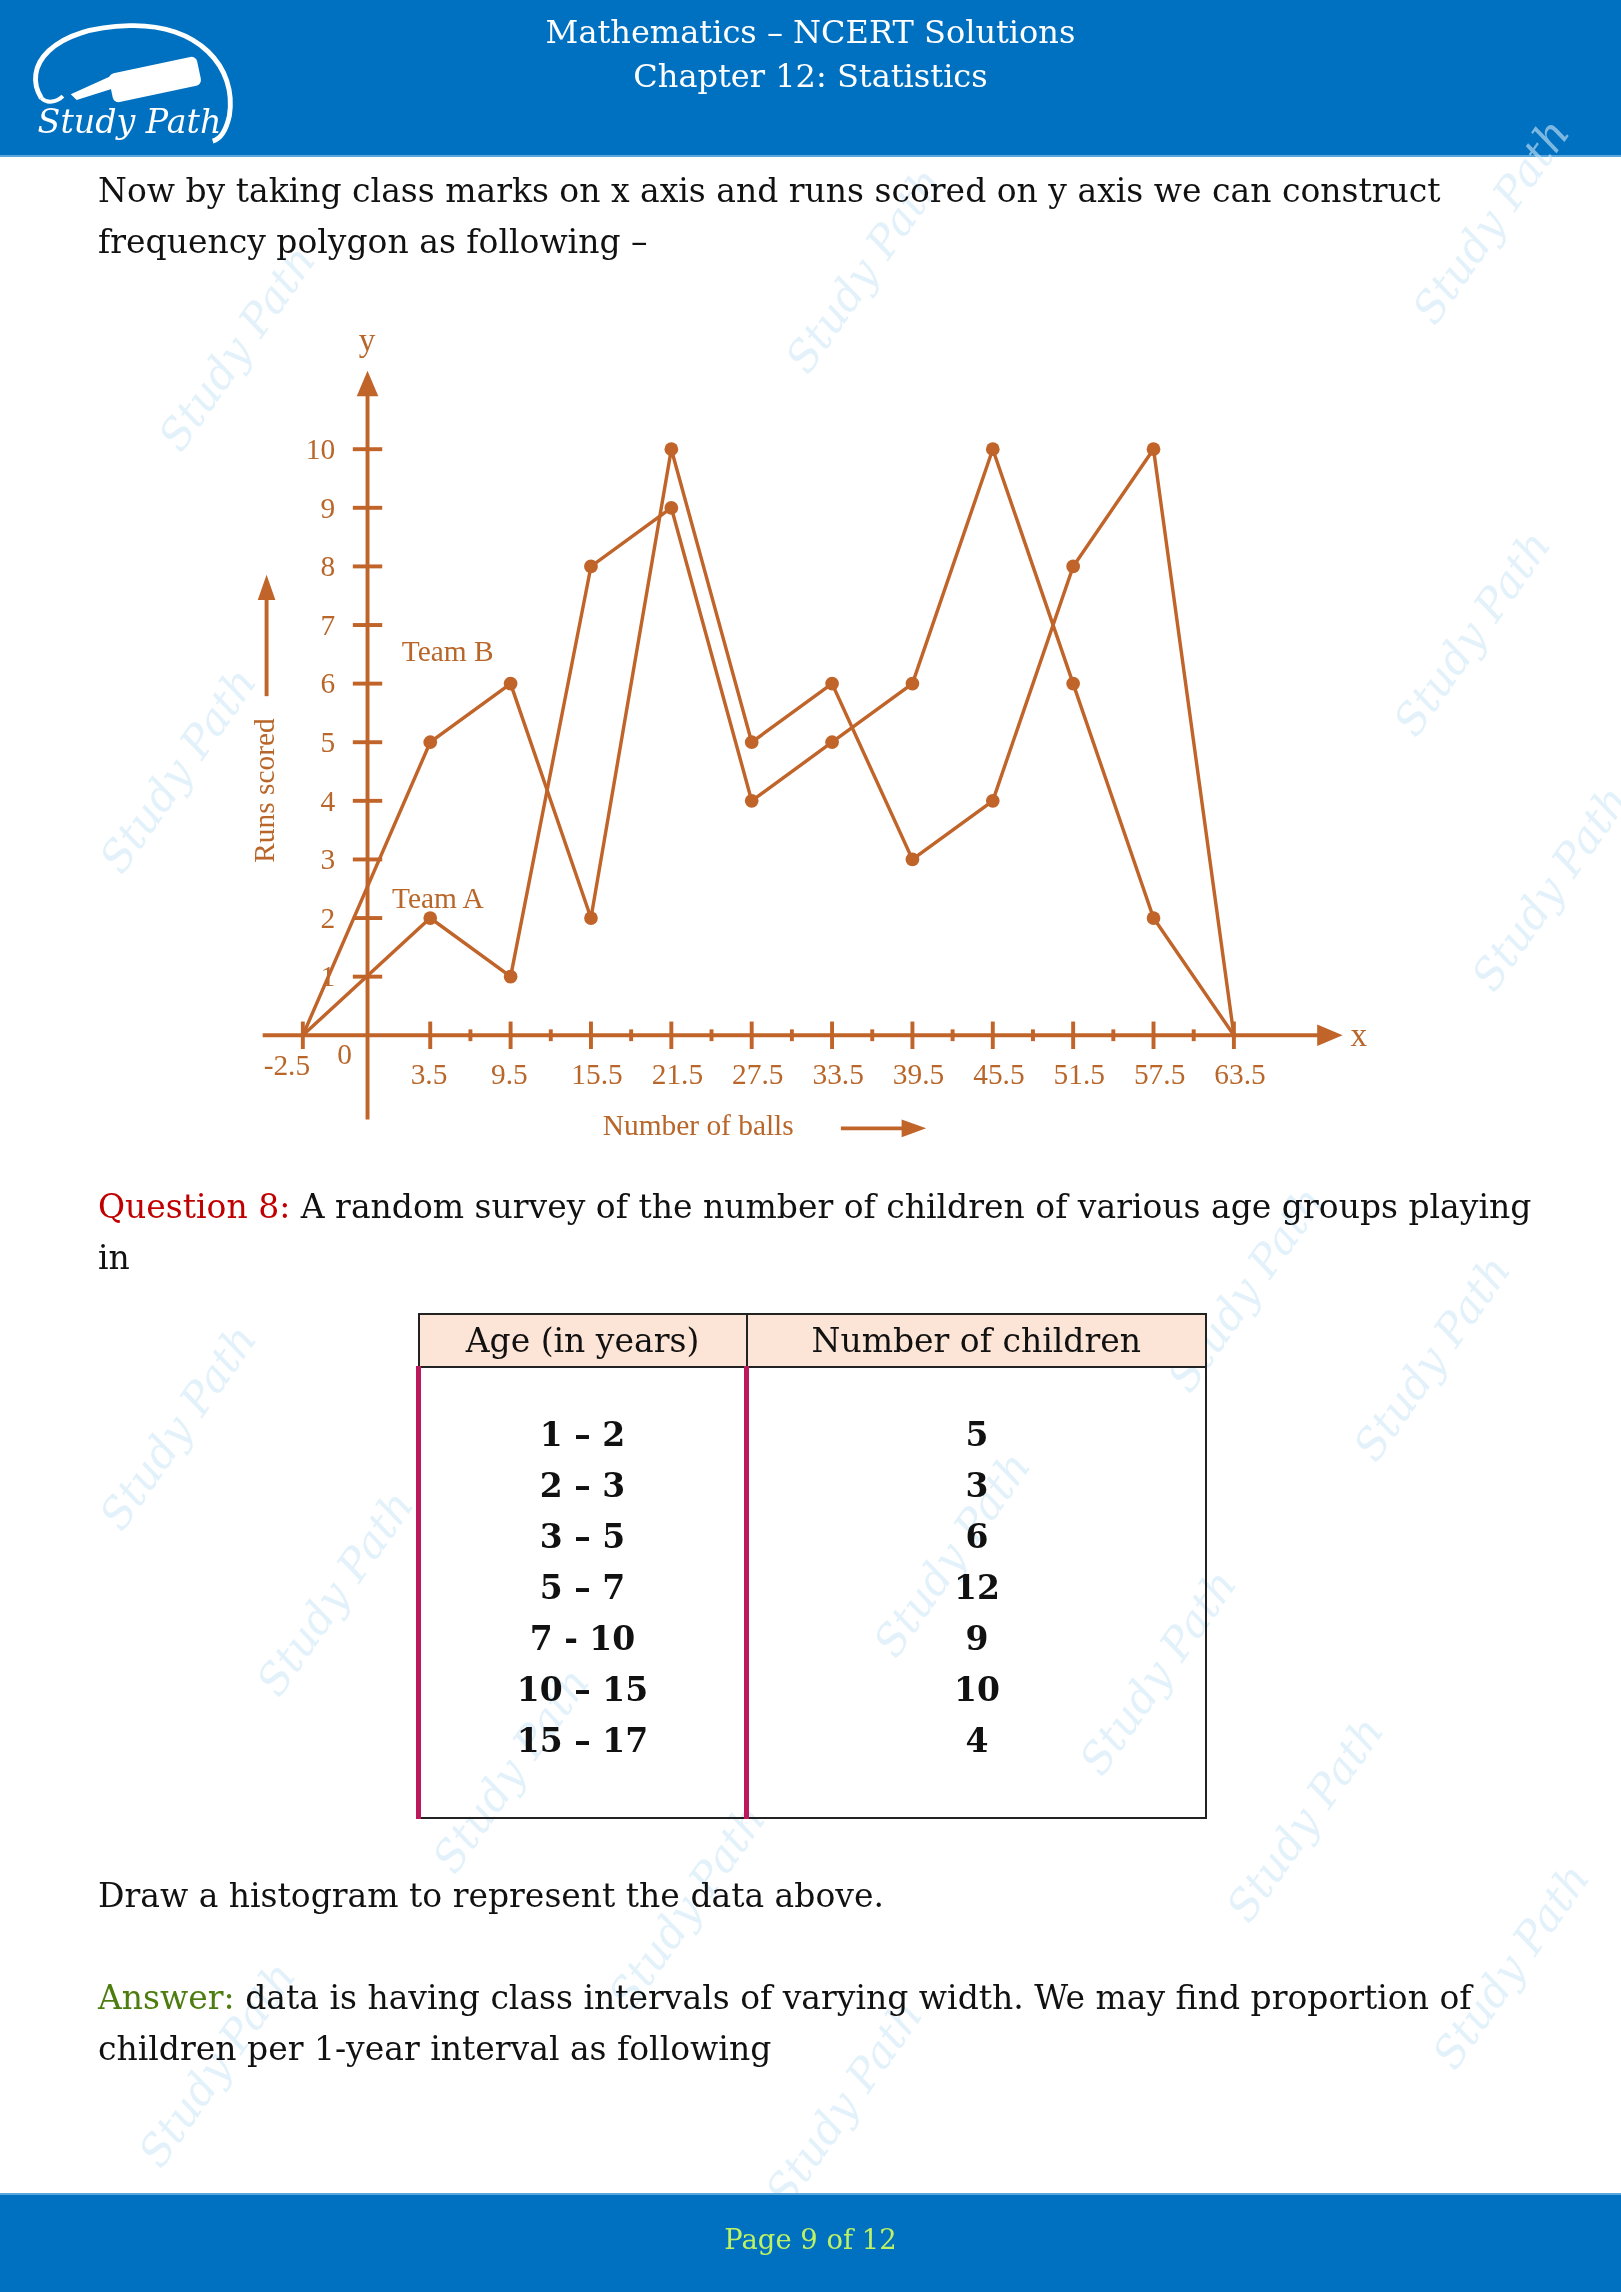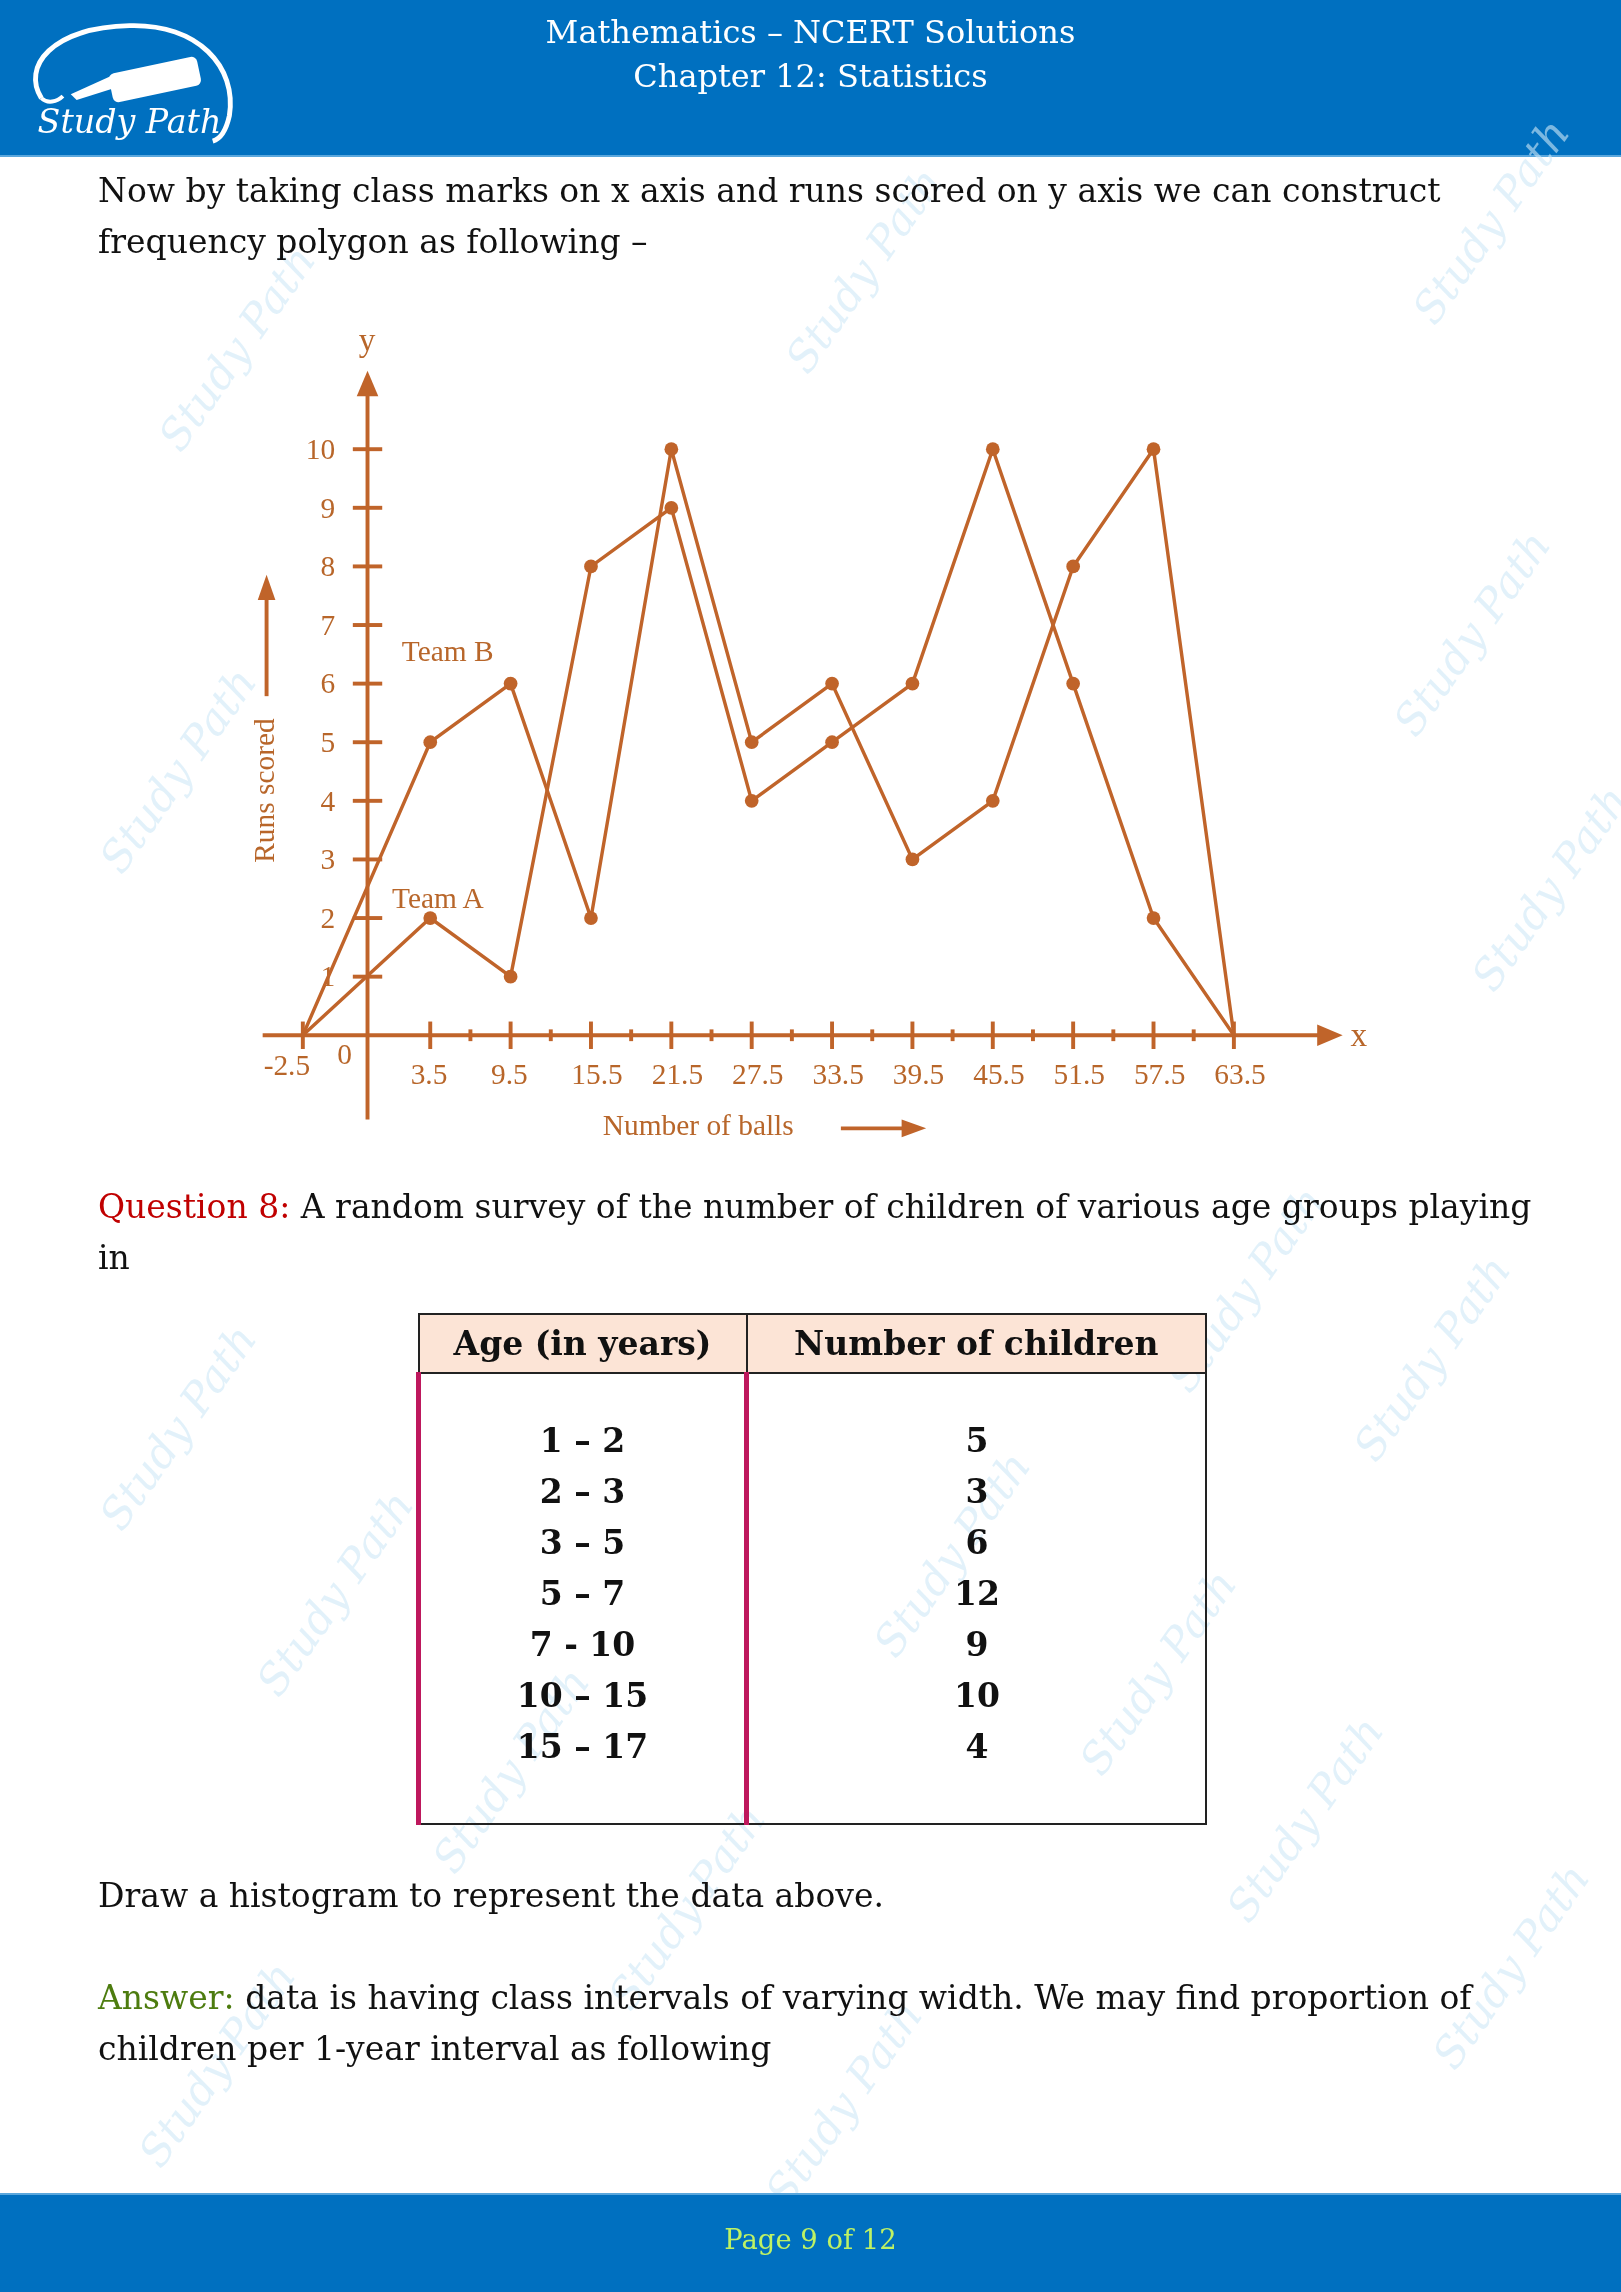--- a/index.html
+++ b/index.html
@@ -38,21 +38,21 @@
   .watermark {
     position: absolute; color: #cfe9f7; font-family: "DejaVu Serif", serif; font-style: italic;
     font-size: 43px; transform: rotate(-55deg); opacity: 0.6; pointer-events: none; white-space: nowrap;
   }
 
   table.survey {
     position: absolute; left: 416px; top: 1313px; width: 791px;
     border-collapse: collapse; font-size: 33px;
   }
   table.survey th {
-    background: #FCE4D6; font-weight: bold; height: 59px;
+    background: #FCE4D6; font-weight: normal; height: 53px;
     border: 2px solid #222; text-align: center;
   }
   table.survey td {
     border-left: 5px solid #be185d; border-right: 2px solid #222;
     text-align: center; vertical-align: top; line-height: 51px; font-weight: bold;
   }
   table.survey tr.last td { border-bottom: 2px solid #222; }
   .col-age { width: 328px; }
   .cell-stack div { height: 51px; }
 </style>

